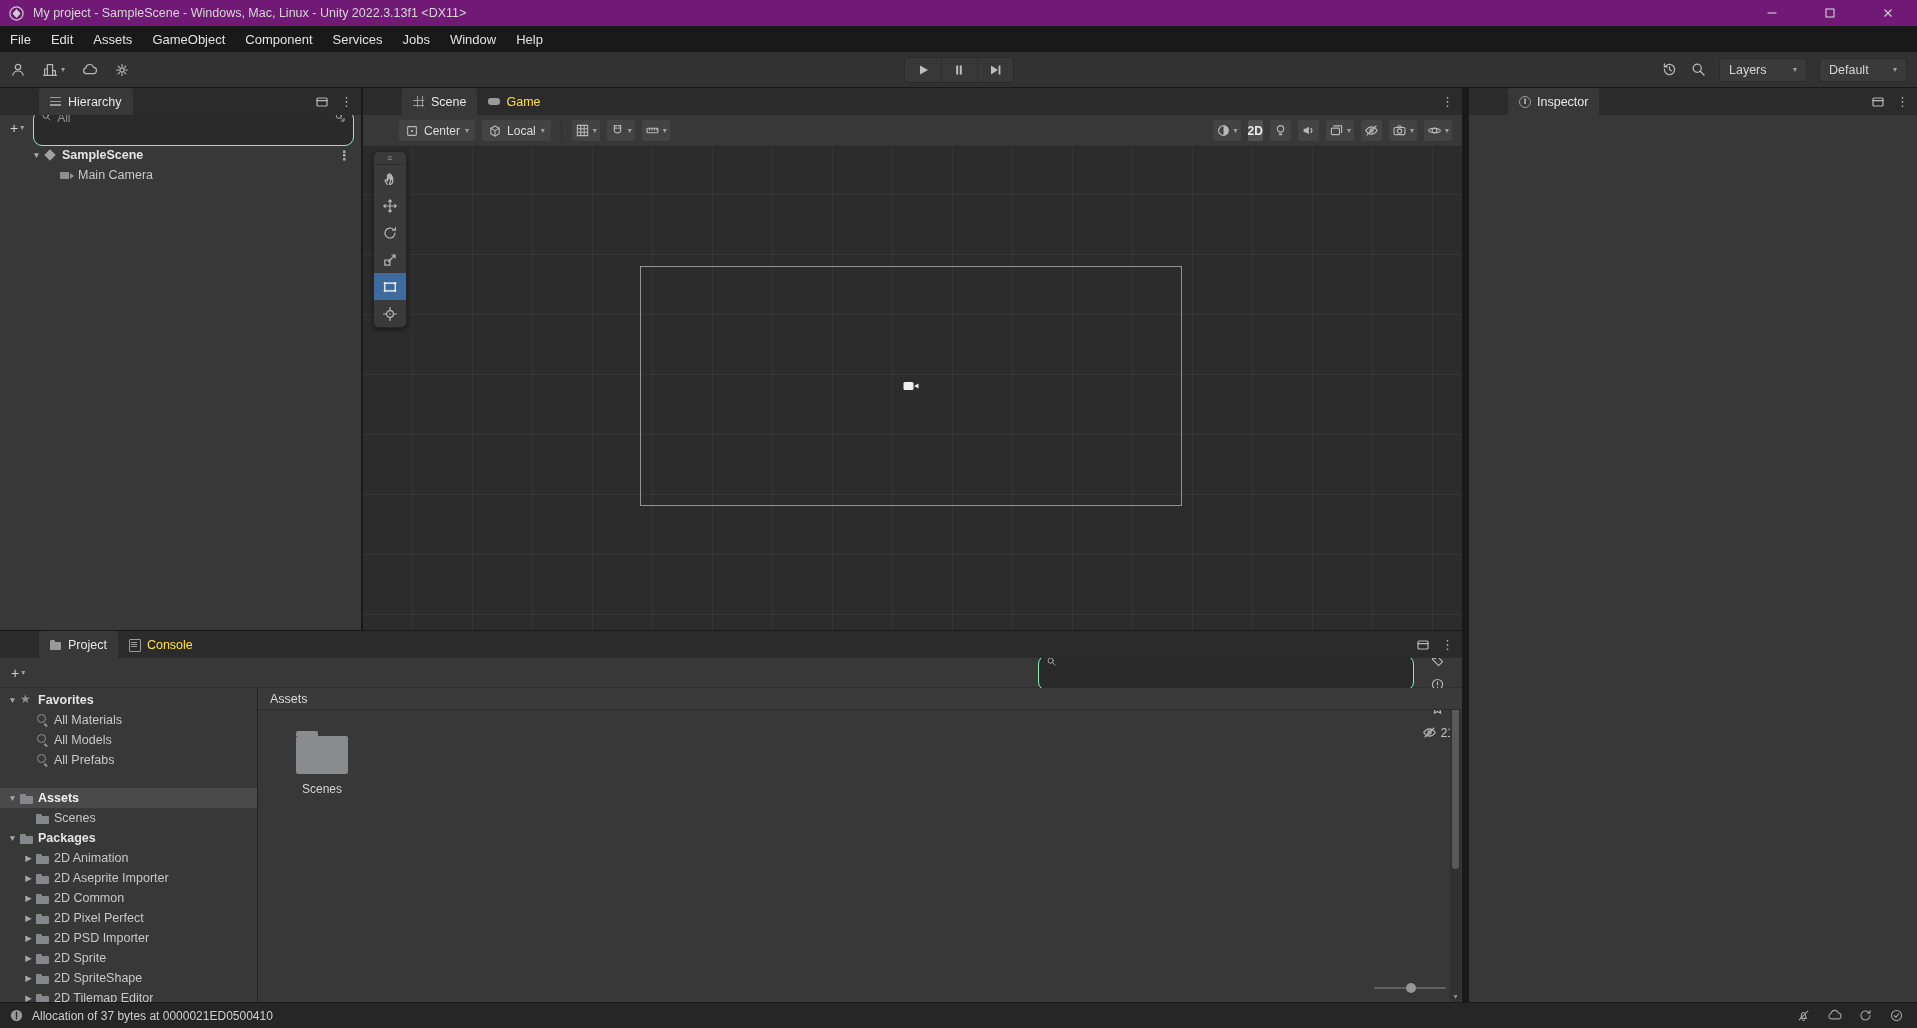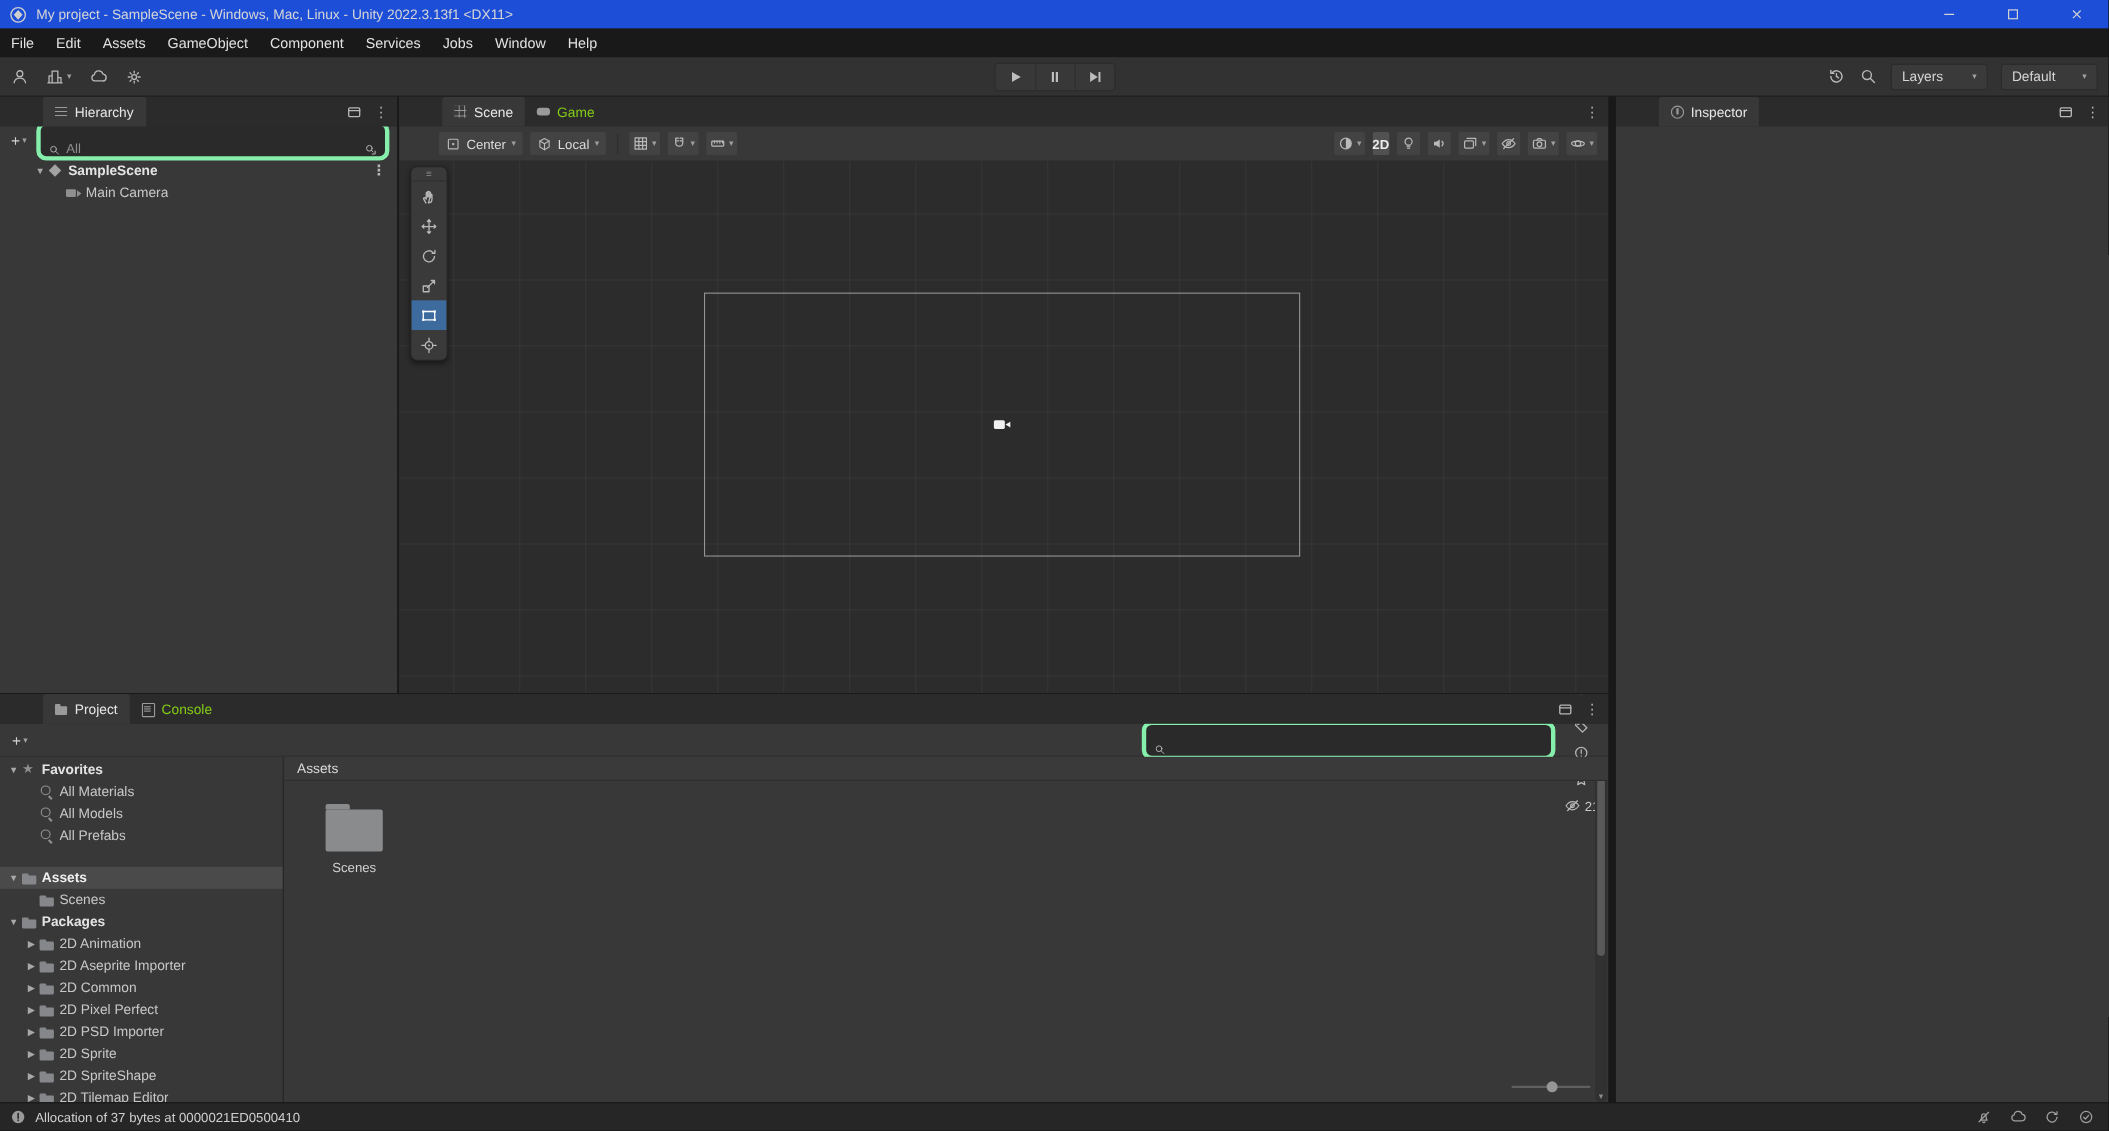--- a/index.html
+++ b/index.html
@@ -4,21 +4,21 @@
 <style>
   * { margin:0; padding:0; box-sizing:border-box; user-select:none; }
   html,body { background:#111; }
   body { font-family:"Liberation Sans","DejaVu Sans",sans-serif; }
   .app { position:relative; width:1917px; height:1028px; background:#191919; overflow:hidden; color:#c6c6c6; }
   button { background:none; border:none; color:inherit; font:inherit; display:flex; align-items:center; justify-content:center; cursor:default; }
   svg { display:block; }
   .svgi { fill:none; stroke:#b8b8b8; stroke-width:1.2; stroke-linecap:round; stroke-linejoin:round; }
 
   
-  .titlebar { position:absolute; left:0; top:0; right:0; height:26px; background:#1d4ed8; display:flex; align-items:center; }
+  .titlebar { position:absolute; left:0; top:0; right:0; height:26px; background:#701a75; display:flex; align-items:center; }
   .titlebar .logo { margin:0 8px 0 8px; }
   .titlebar .title { font-size:12.5px; color:#d6d6d6; }
   .winctrls { margin-left:auto; display:flex; }
   .winbtn { width:58px; height:26px; }
   .winbtn svg { stroke:#d2d2d2; stroke-width:1.1; fill:none; }
 
   
   .menubar { position:absolute; left:0; top:26px; right:0; height:26px; background:#191919; display:flex; padding-left:0; }
   .menubar .mitem { height:100%; padding:0 10px; font-size:13px; color:#e2e2e2; display:flex; align-items:center; }
 
@@ -36,21 +36,21 @@
   
   .workspace { position:absolute; left:0; top:88px; width:1917px; height:914px; }
   .panel { position:absolute; background:#383838; overflow:hidden; }
   .hierarchy-panel { left:0; top:0; width:361px; height:542px; }
   .scene-panel { left:363px; top:0; width:1099px; height:542px; }
   .project-panel { left:0; top:542px; width:1462px; height:372px; border-top:1px solid #191919; }
   .inspector-panel { left:1469px; top:0; width:448px; height:914px; }
 
   
   .tabbar { position:relative; height:27px; background:#2b2b2b; display:flex; align-items:flex-end;padding-left:39px; }
-  .tab { height:27px; padding:0 11px; display:flex; align-items:center; gap:6px; font-size:12.5px; color:#84cc16; border-radius:3px 3px 0 0; }
+  .tab { height:27px; padding:0 11px; display:flex; align-items:center; gap:6px; font-size:12.5px; color:#fde047; border-radius:3px 3px 0 0; }
   .tab.active { background:#383838; color:#e6e6e6; }
   .tabbar-icons { position:absolute; right:6px; top:0; height:27px; display:flex; align-items:center; gap:9px; }
   .kebab-btn { color:#b8b8b8; font-size:13px; line-height:1; padding:0 2px; }
 
   
   .icon { width:15px; height:14px; position:relative; flex:none; margin-right:4px; display:inline-block; }
   .icon[data-icon="folder"]::before { content:""; position:absolute; left:1px; right:1px; top:5px; bottom:1px; background:#85878a; border-radius:1px; }
   .icon[data-icon="folder"]::after { content:""; position:absolute; left:1px; top:2.5px; width:6px; height:3px; background:#85878a; border-radius:1px 1px 0 0; }
   .icon[data-icon="search"]::before { content:""; position:absolute; left:2px; top:1px; width:7px; height:7px; border:1.4px solid #909090; border-radius:50%; }
   .icon[data-icon="search"]::after { content:""; position:absolute; left:9.5px; top:9.5px; width:4px; height:1.6px; background:#909090; transform:rotate(45deg); transform-origin:0 0; }
@@ -77,21 +77,21 @@
   .trow.bold { font-weight:700; color:#e4e4e4; }
   .trow.selected { background:#4a4a4a; color:#f0f0f0; }
   .trow.spacer { height:18px; }
   .trow .kebab { position:absolute; right:10px; color:#b4b4b4; font-size:13px; }
   .hierarchy-panel .trow[data-indent="0"] { padding-left:30px; }
   .hierarchy-panel .trow[data-indent="1"] { padding-left:46px; }
   .ptree .trow[data-indent="0"] { padding-left:6px; }
   .ptree .trow[data-indent="1"] { padding-left:22px; }
 
   
-  .search { display:flex; align-items:flex-end; gap:5px; background:#2a2a2a; border:4px solid #86efac; border-radius:9px; height:36px; padding:0 7px; font-size:12px; color:#8f8f8f; }
+  .search { display:flex; align-items:flex-start; gap:5px; background:#2a2a2a; border:1px solid #86efac; border-radius:9px; height:36px; padding:0 7px; font-size:12px; color:#8f8f8f; }
 
   
   .hsearchrow { height:26px; display:flex; align-items:center; padding:0 7px; gap:6px; }
   .plusbtn { display:flex; align-items:center; gap:2px; font-size:14px; color:#d0d0d0; padding:0 3px; }
   .htree { padding-top:4px; }
 
   
   .scene-toolbar { height:32px; background:#383838; border-bottom:1px solid #2a2a2a; display:flex; align-items:center; gap:7px; padding:0 10px 0 36px; }
   .sbtn { height:21px; background:#434343; border-radius:2px; padding:0 6px; display:flex; align-items:center; gap:5px; font-size:12px; color:#dcdcdc; }
   .split { height:21px; background:#434343; border-radius:2px; display:flex; align-items:center; padding:0 3px; gap:3px; }

